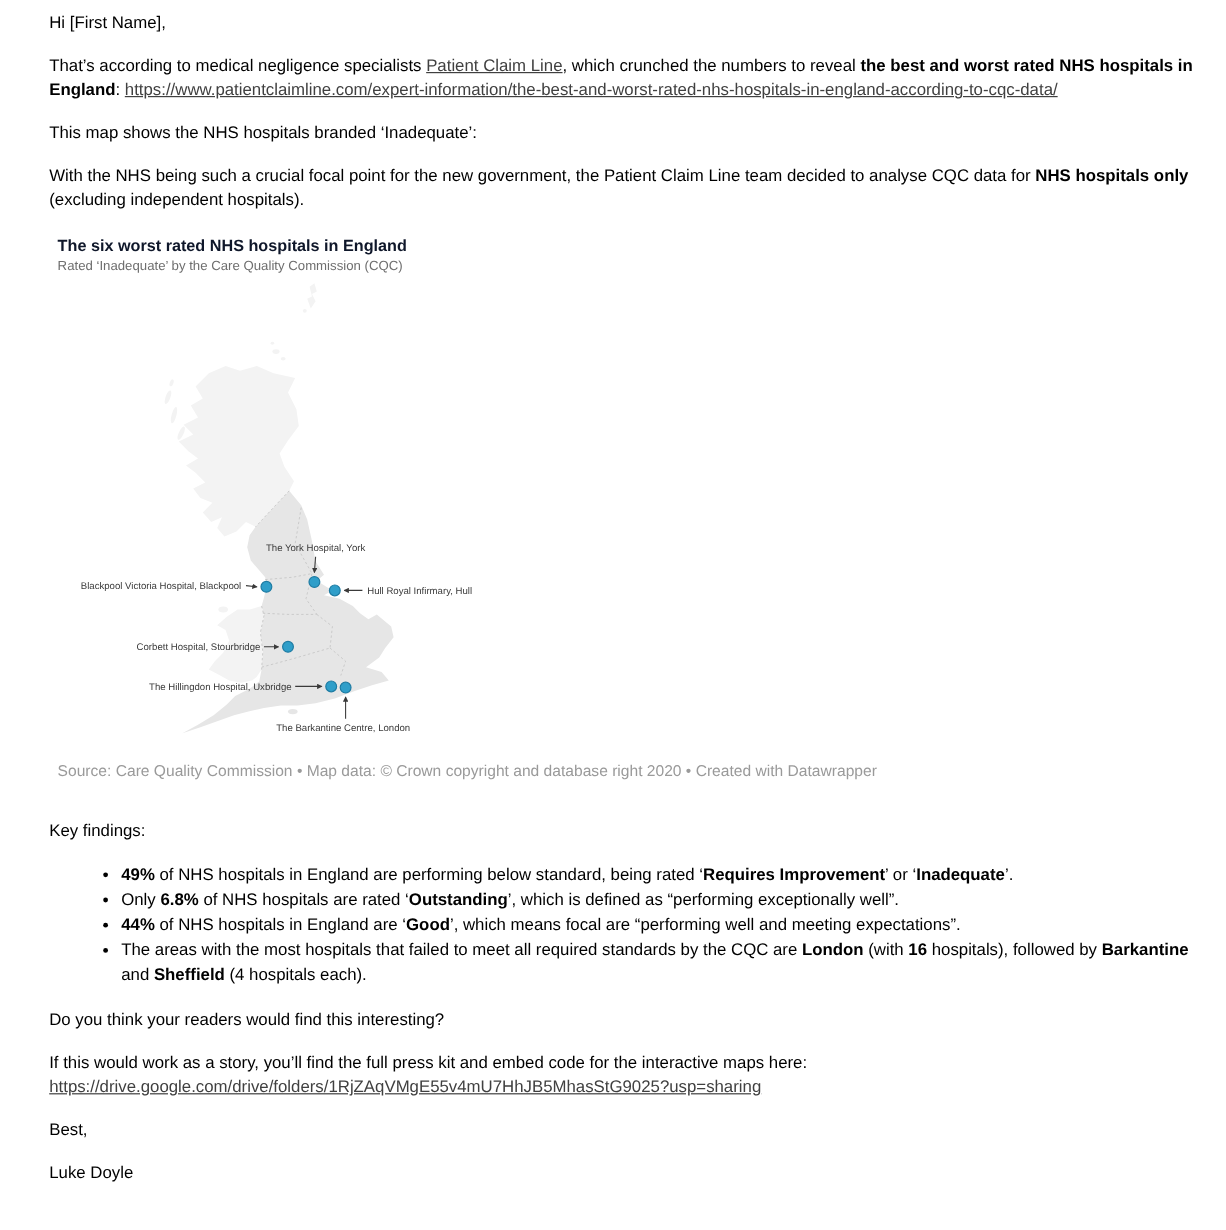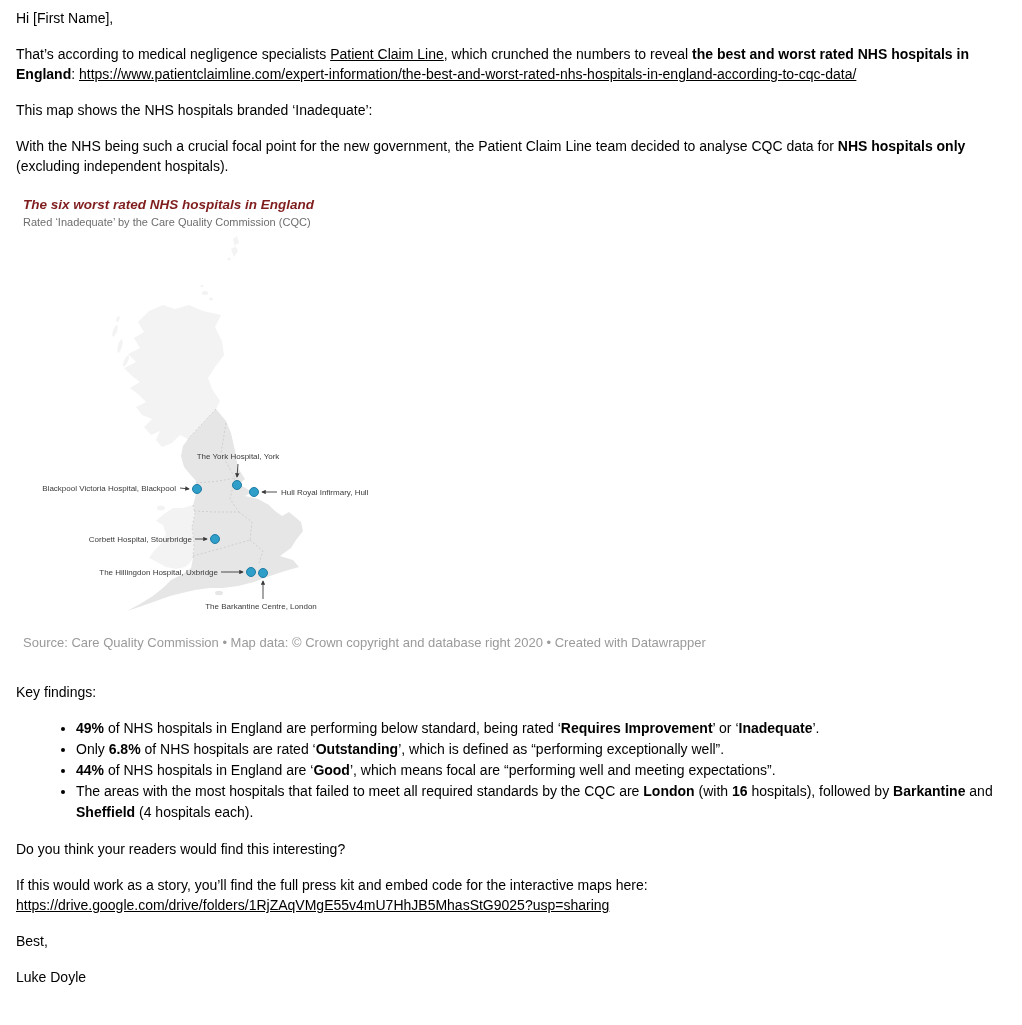--- a/index.html
+++ b/index.html
@@ -1,27 +1,27 @@
 <!DOCTYPE html>
 <html><head>
 <meta charset="utf-8">
 <style>
   html,body{margin:0;padding:0;background:#ffffff;}
   body{
     font-family:"Liberation Sans","DejaVu Sans",sans-serif;
     font-size:14px;color:#000;width:1022px;height:1025px;overflow:hidden;
   }
-  .email{padding:8px 14px 0 16px;max-width:978px;}
+  .email{padding:8px 14px 0 16px;max-width:978px;margin-left:25px;}
   p{margin:0 0 16px 0;line-height:20px;}
   .b{font-weight:bold;}
-  a.lnk{color:#000000;text-decoration:underline;cursor:pointer;}
+  a.lnk{color:#404040;text-decoration:underline;cursor:pointer;}
   ul.findings{margin:0 0 16px 0;padding:0 0 0 60px;}
   ul.findings li{line-height:21px;}
   figure.map-fig{margin:0 0 34px 0;padding:4px 0 0 7px;}
-  .fig-title{font-size:13.5px;font-weight:bold;color:#7f1d1d;line-height:17px;font-style:italic;}
+  .fig-title{font-size:13.5px;font-weight:bold;color:#0f172a;line-height:17px;}
   .fig-subtitle{font-size:11px;color:#6e6e6e;margin-top:4px;line-height:11px;}
   svg.ukmap{display:block;margin-top:3px;}
   .fig-source{font-size:13px;color:#9a9a9a;margin-top:5px;line-height:10px;}
   .mlabel{font-size:8px;fill:#3a3a3a;}
 </style>
 </head>
 <body>
 
 <div class="email">
 

